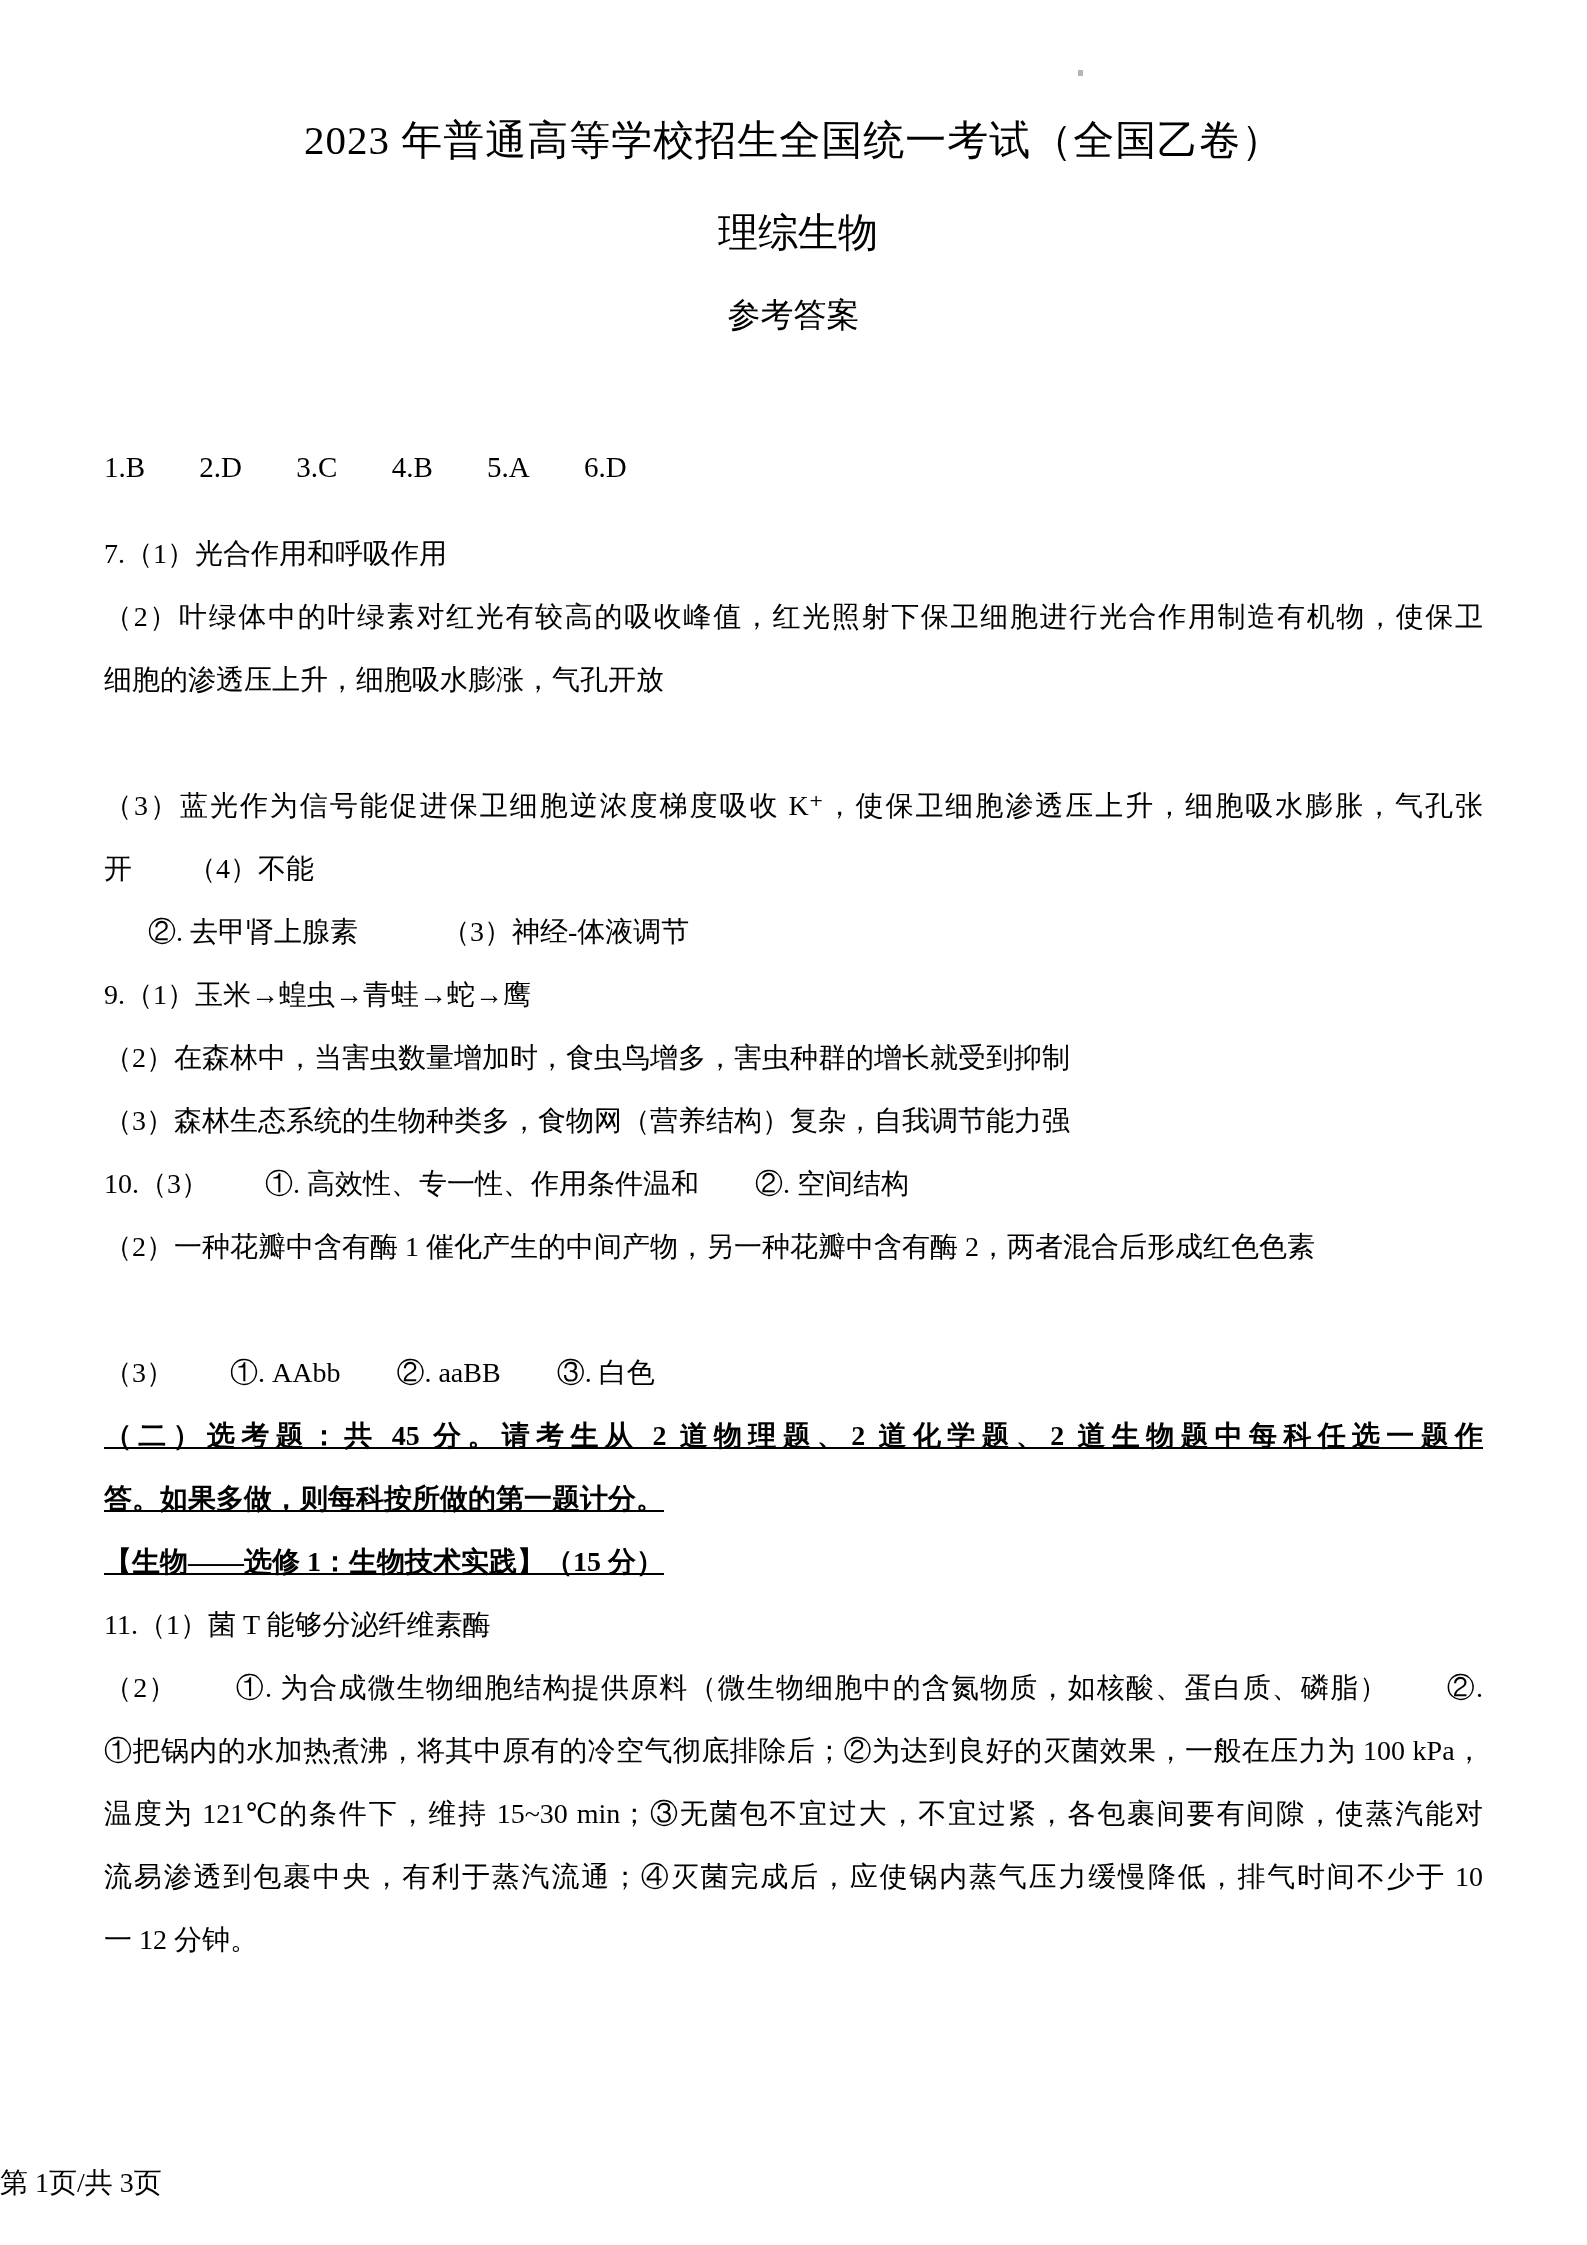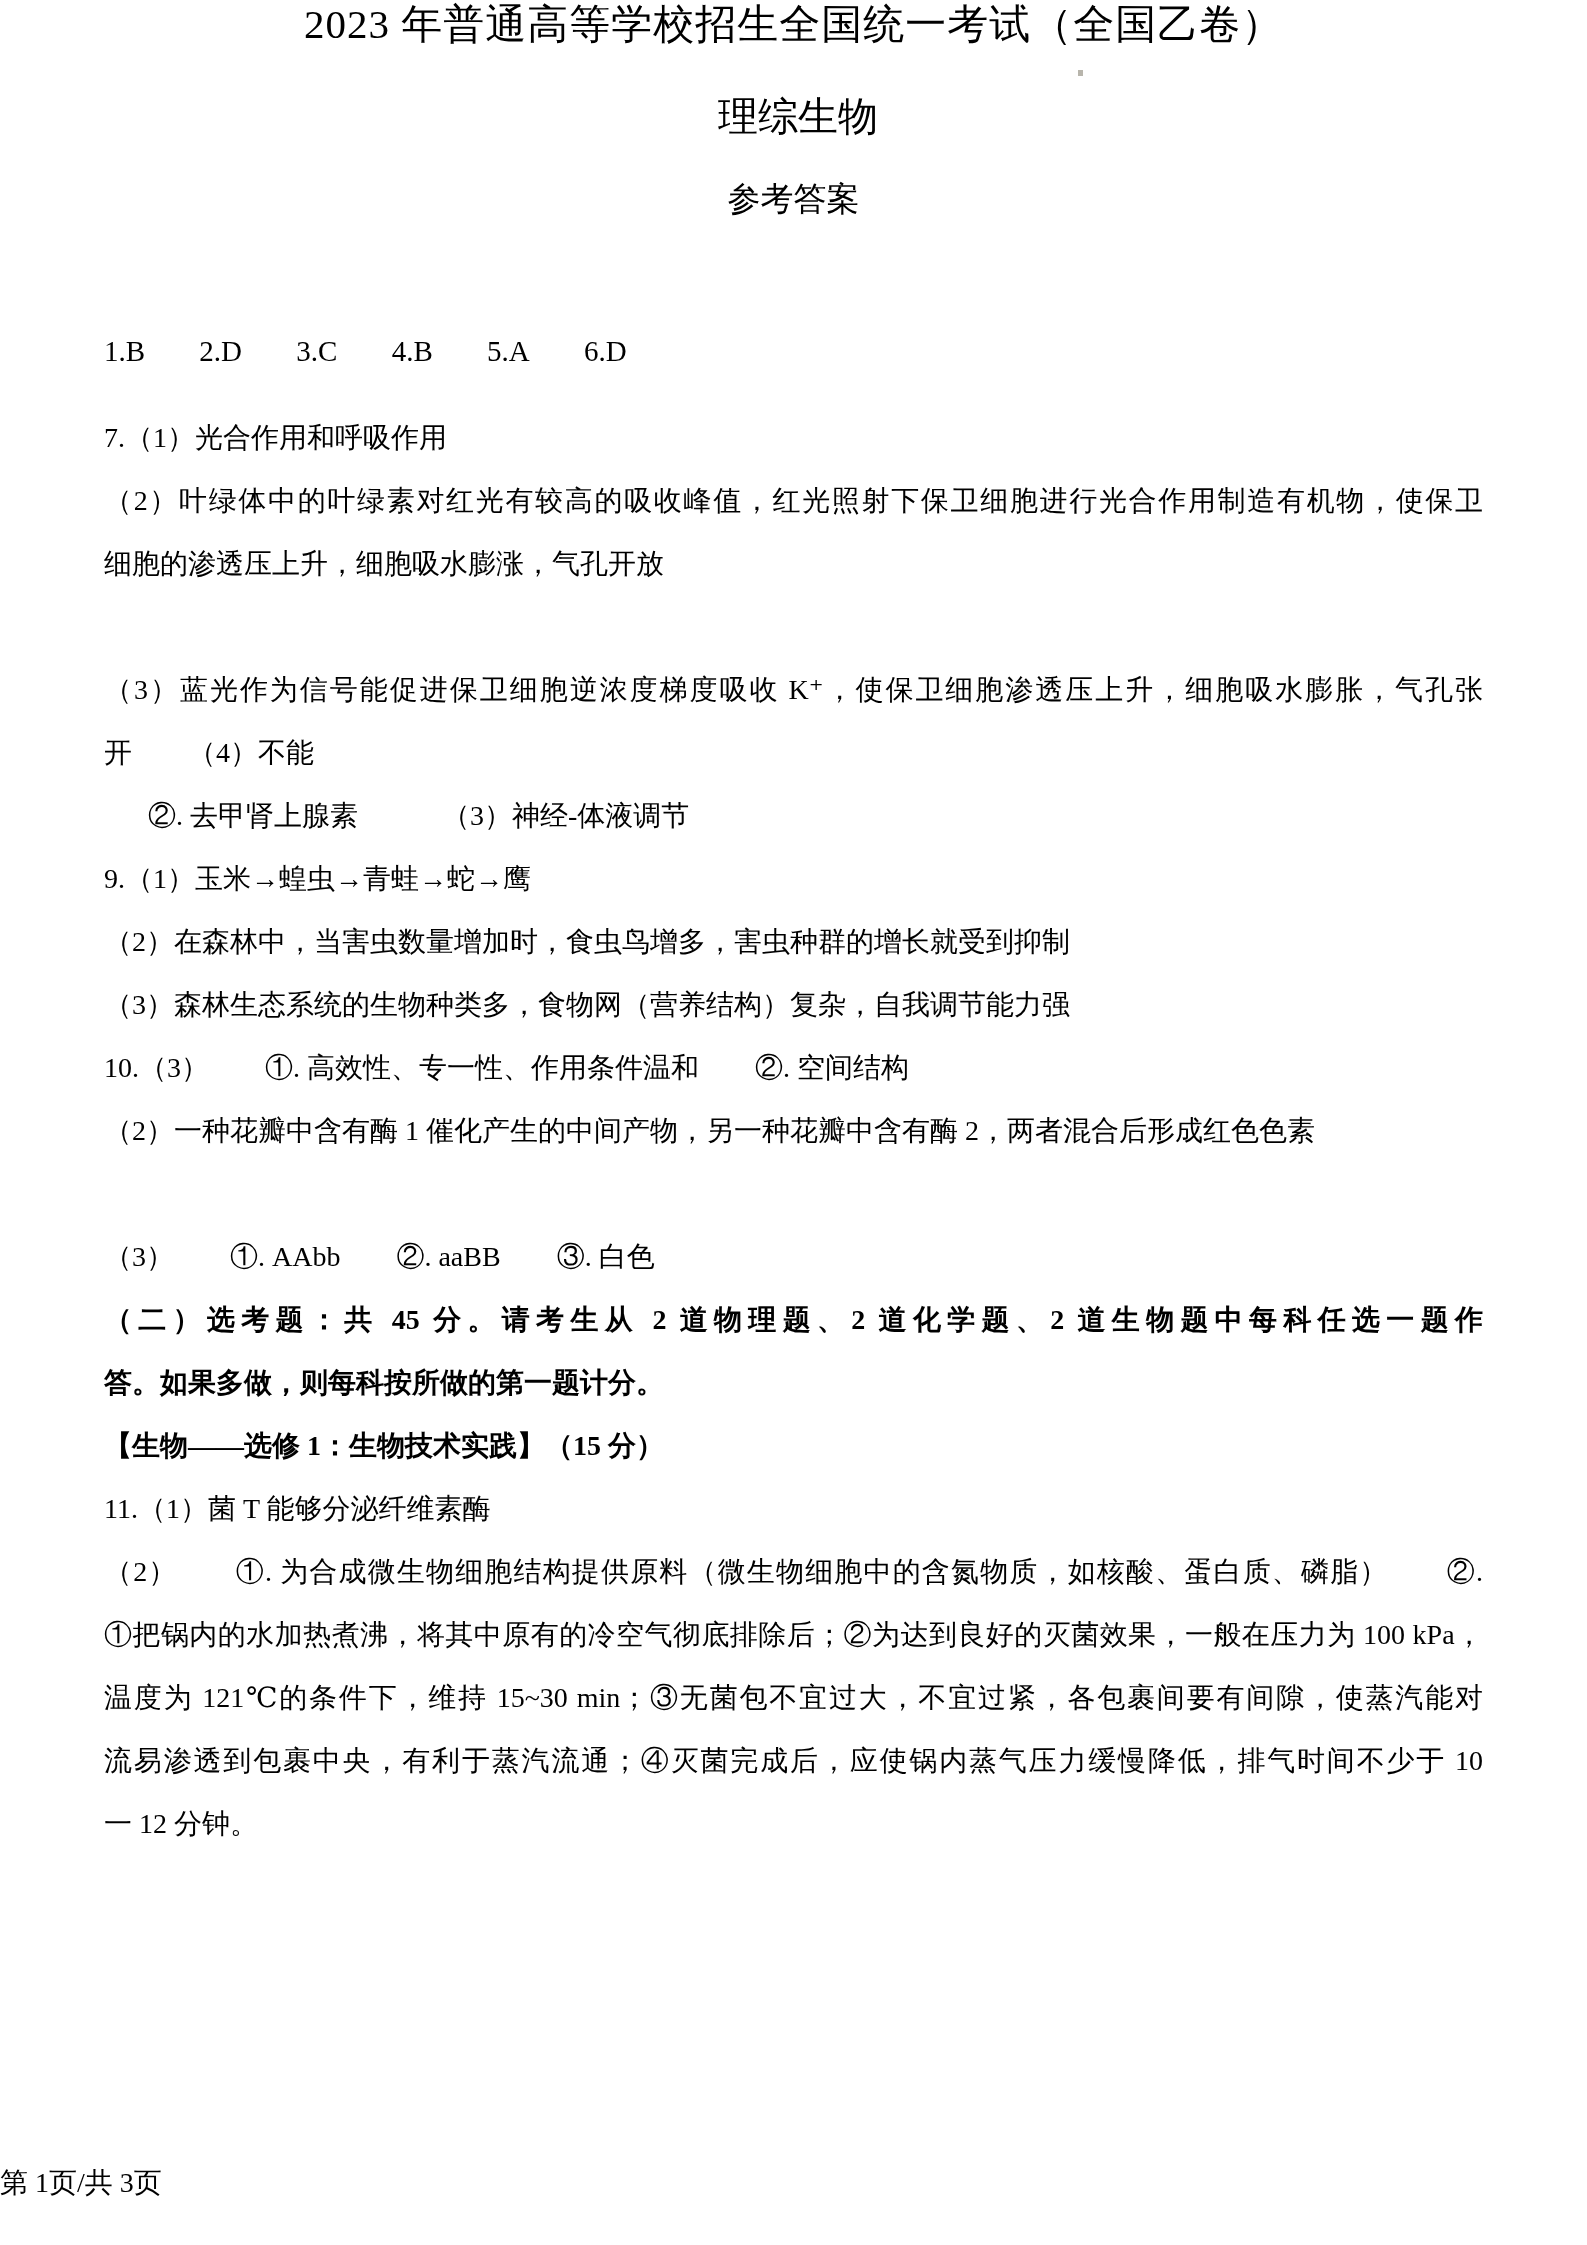--- a/index.html
+++ b/index.html
@@ -15,20 +15,21 @@
   .stray-dot {
     position: absolute;
     left: 1078px;
     top: 70px;
     width: 5px;
     height: 6px;
     background: #b8b5ac;
   }
   .doc-title {
     margin: 0;
+    padding-top: 116px;
     text-align: center;
     font-size: 41px;
     line-height: 48px;
     font-weight: 400;
     letter-spacing: 1px;
   }
   .doc-subtitle {
     margin: 46px 0 0 9px;
     text-align: center;
     font-size: 40px;
@@ -53,21 +54,21 @@
   .line {
     font-size: 28px;
     line-height: 63px;
     height: 63px;
     white-space: nowrap;
   }
   .jl {
     text-align: justify;
     text-align-last: justify;
   }
-  .bold { font-weight: 700; }
+  .bold { font-weight: 700; text-decoration: underline; }
   .indent { padding-left: 44px; }
   .spacer { height: 63px; }
   .footer {
     position: absolute;
     left: 0;
     right: 0;
     bottom: 45px;
     font-size: 28px;
     line-height: 34px;
   }

